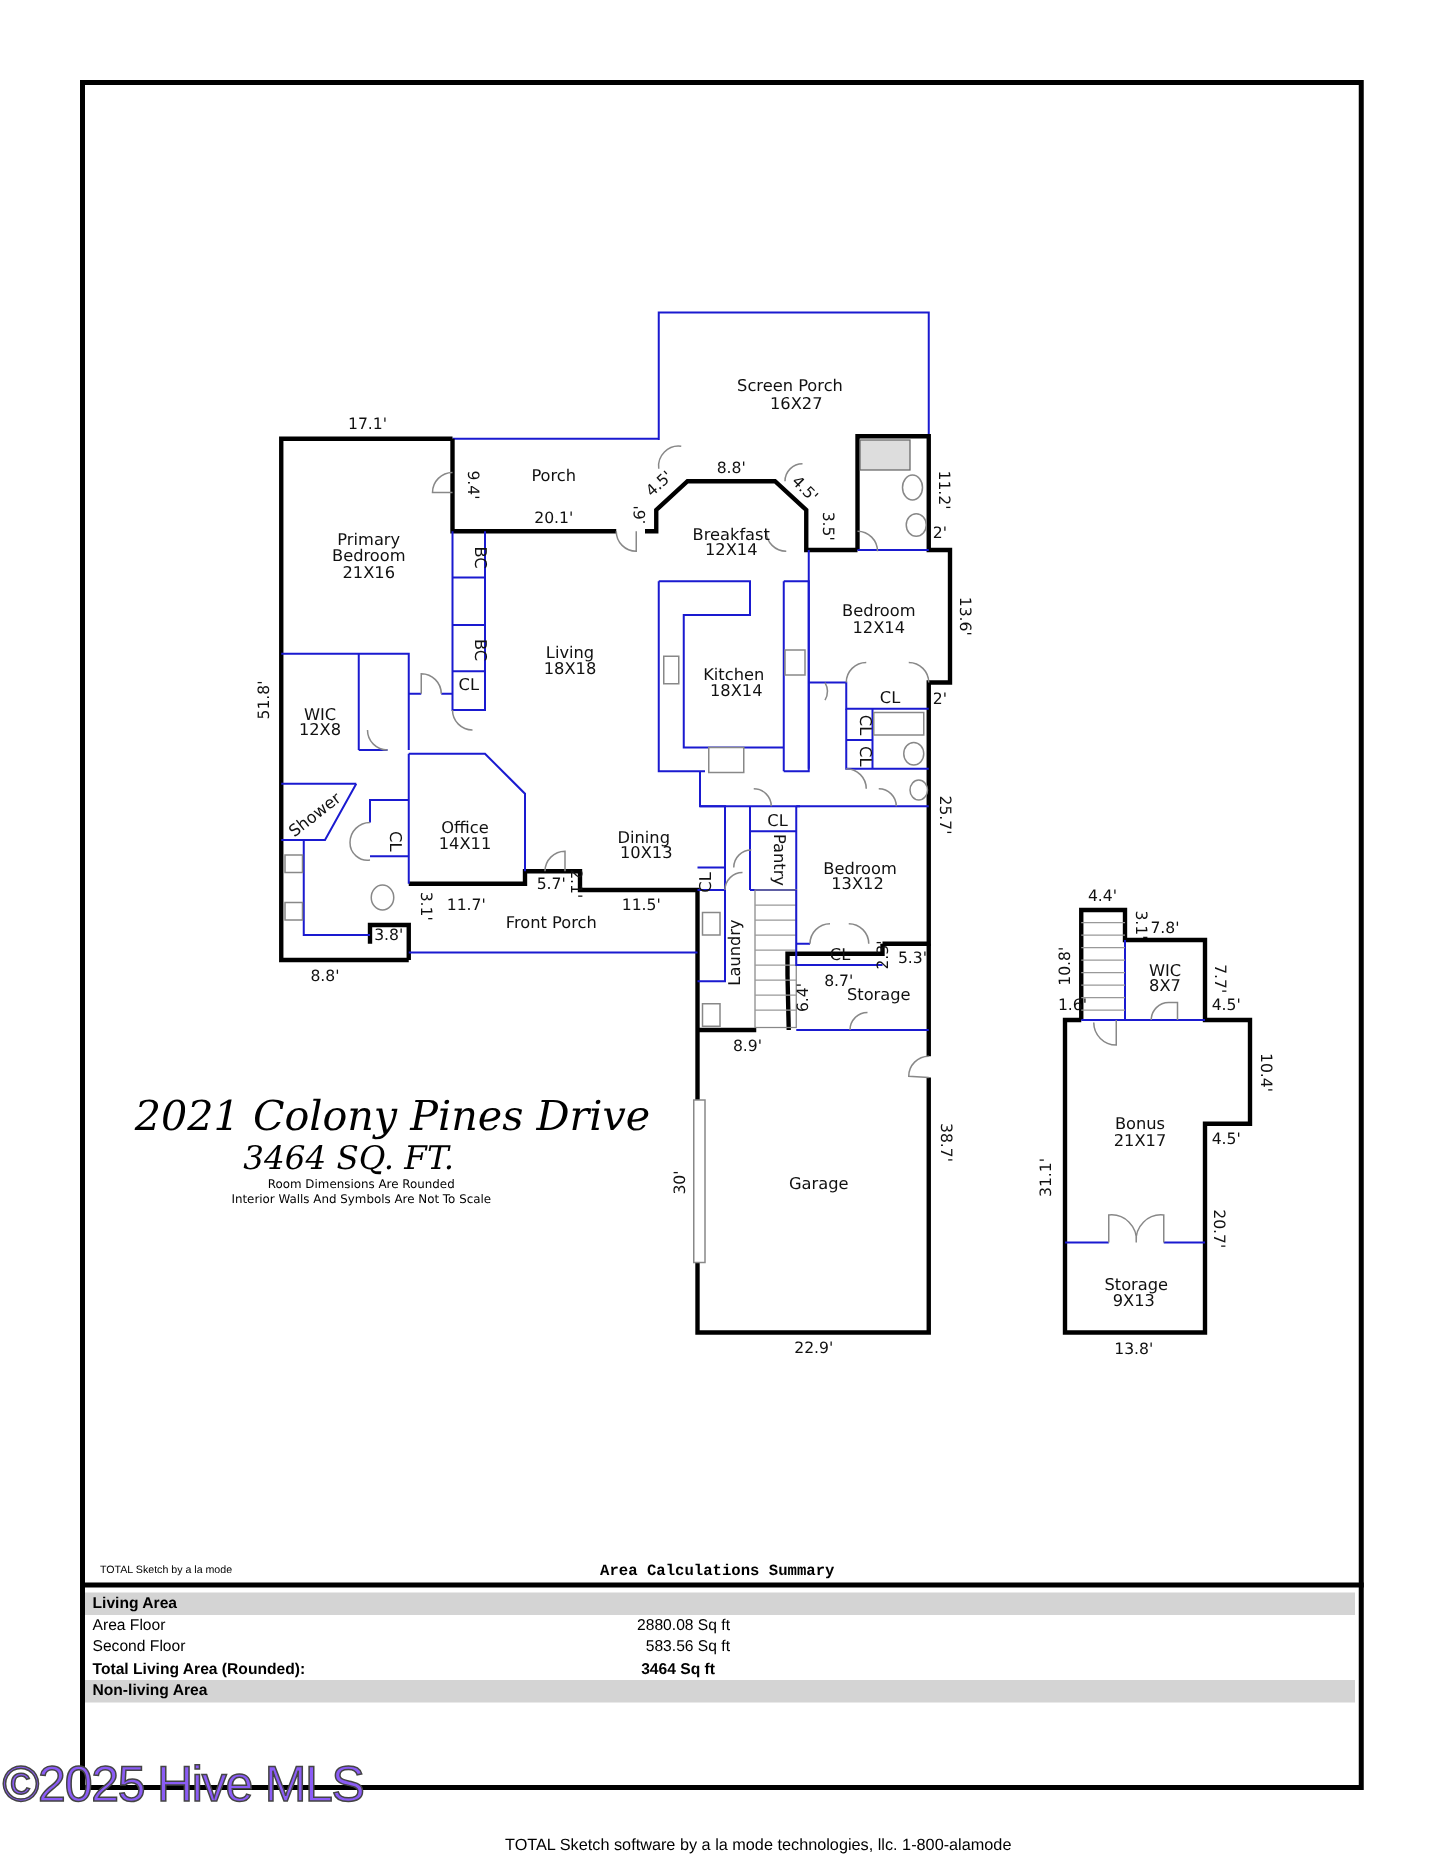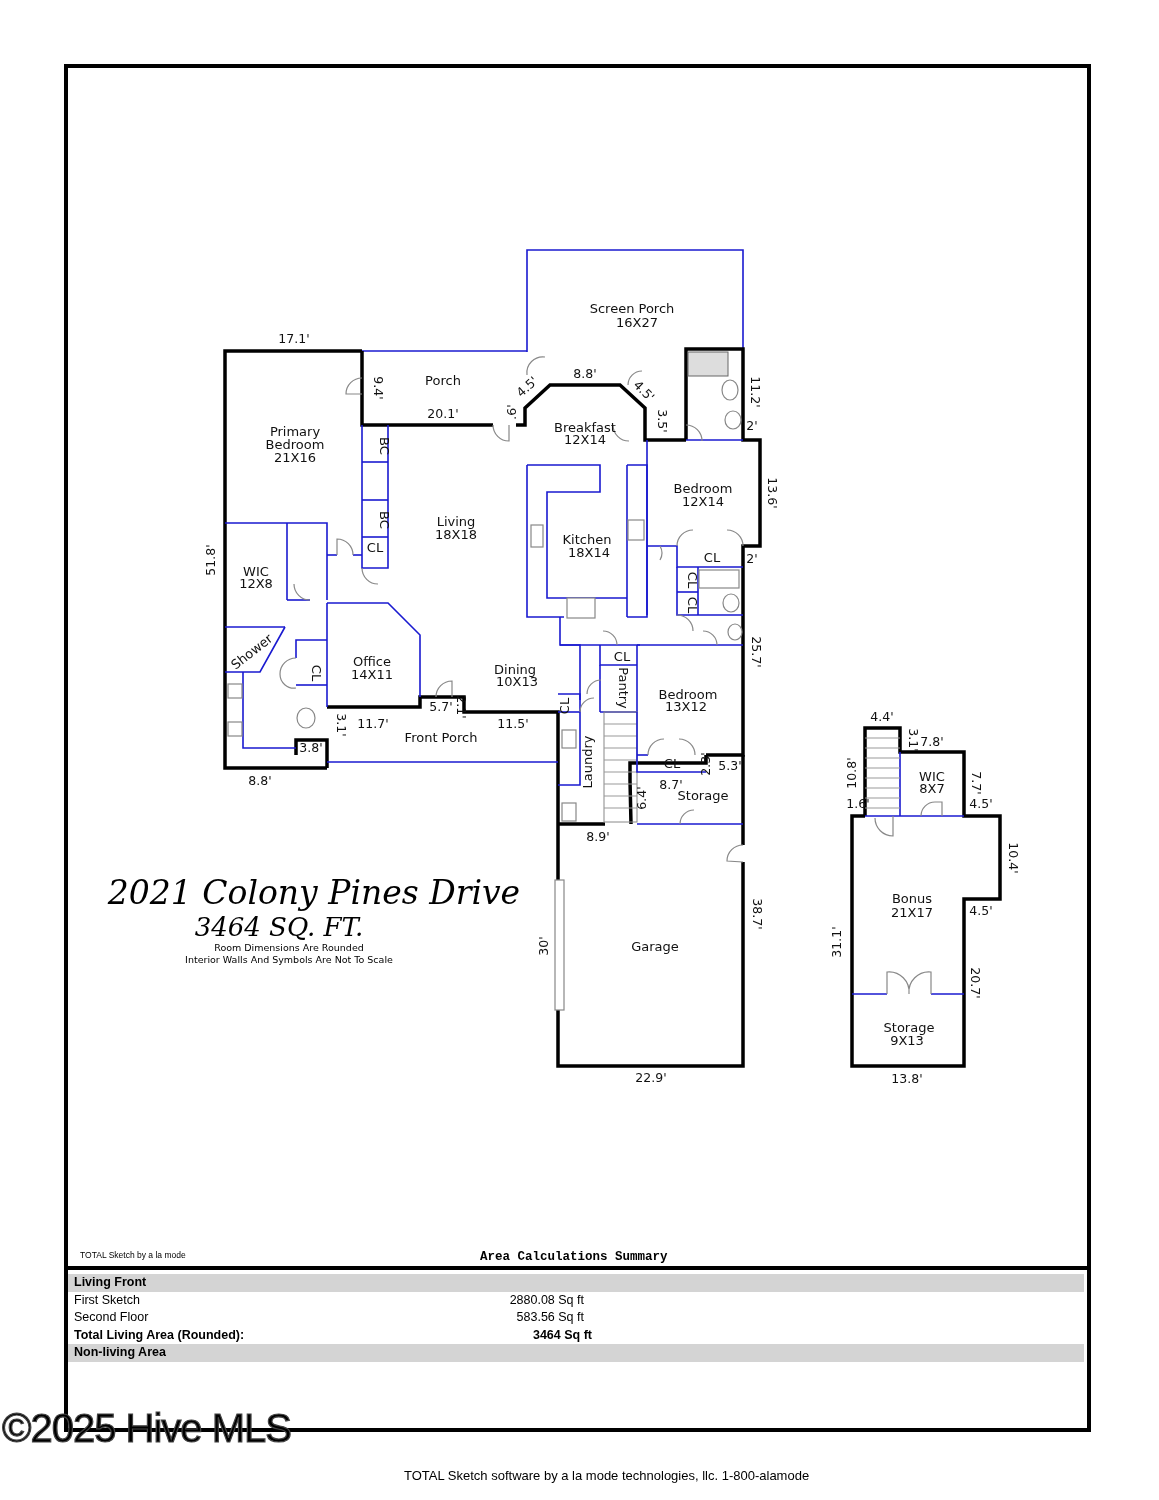--- a/index.html
+++ b/index.html
@@ -17,22 +17,22 @@
   .note { font-family:"DejaVu Sans", sans-serif; font-size:9.5px; line-height:12px; margin-left:-70px; }
   #sketch-credit { position:absolute; left:80px; top:1250px; font-size:8.5px; font-family:"Liberation Sans", sans-serif; }
   #summary-title { position:absolute; left:480px; top:1250px; font-size:12.5px; font-weight:bold; font-family:Liberation Mono, monospace; }
   #summary-bar { position:absolute; left:64px; top:1266px; width:1027px; height:4px; background:#000; }
   #summary { position:absolute; left:68px; top:1274px; width:1016px; font-family:"Liberation Sans", sans-serif; font-size:12.5px; }
   .srow { position:relative; height:17.5px; line-height:17.5px; }
   .srow.head { background:#d4d4d4; font-weight:bold; }
   .srow .k { position:absolute; left:6px; }
   .srow .v { position:absolute; right:500px; text-align:right; }
   .srow.bold { font-weight:bold; }
-  .srow.bold .v { right:492px; }
-  #watermark { position:absolute; left:2px; top:1406px; font-family:"Liberation Sans", sans-serif; font-size:40px; color:#000000; -webkit-text-stroke:1.2px #444; letter-spacing:-1px; }
+  .srow.bold .v { right:512px; }
+  #watermark { position:absolute; left:2px; top:1406px; font-family:"Liberation Sans", sans-serif; font-size:40px; color:#8b5cf6; -webkit-text-stroke:1.2px #444; letter-spacing:-1px; }
   #footer-credit { position:absolute; left:404px; top:1468px; font-family:"Liberation Sans", sans-serif; font-size:13px; }
 </style>
 </head>
 <body>
 
 <div id="frame"></div>
 
 <svg id="plan" width="1159" height="1500">
 
   <g>
@@ -287,24 +287,24 @@
   <div class="note">Room Dimensions Are Rounded</div>
   <div class="note">Interior Walls And Symbols Are Not To Scale</div>
 </div>
 
 <div id="sketch-credit">TOTAL Sketch by a la mode</div>
 <div id="summary-title">Area Calculations Summary</div>
 <div id="summary-bar"></div>
 
 <div id="summary">
   <div class="srow head">
-    <span class="k">Living Front</span>
+    <span class="k">Living Area</span>
   </div>
   <div class="srow">
-    <span class="k">First Sketch</span>
+    <span class="k">Area Floor</span>
     <span class="v">2880.08 Sq ft</span>
   </div>
   <div class="srow">
     <span class="k">Second Floor</span>
     <span class="v">583.56 Sq ft</span>
   </div>
   <div class="srow bold">
     <span class="k">Total Living Area (Rounded):</span>
     <span class="v">3464 Sq ft</span>
   </div>

